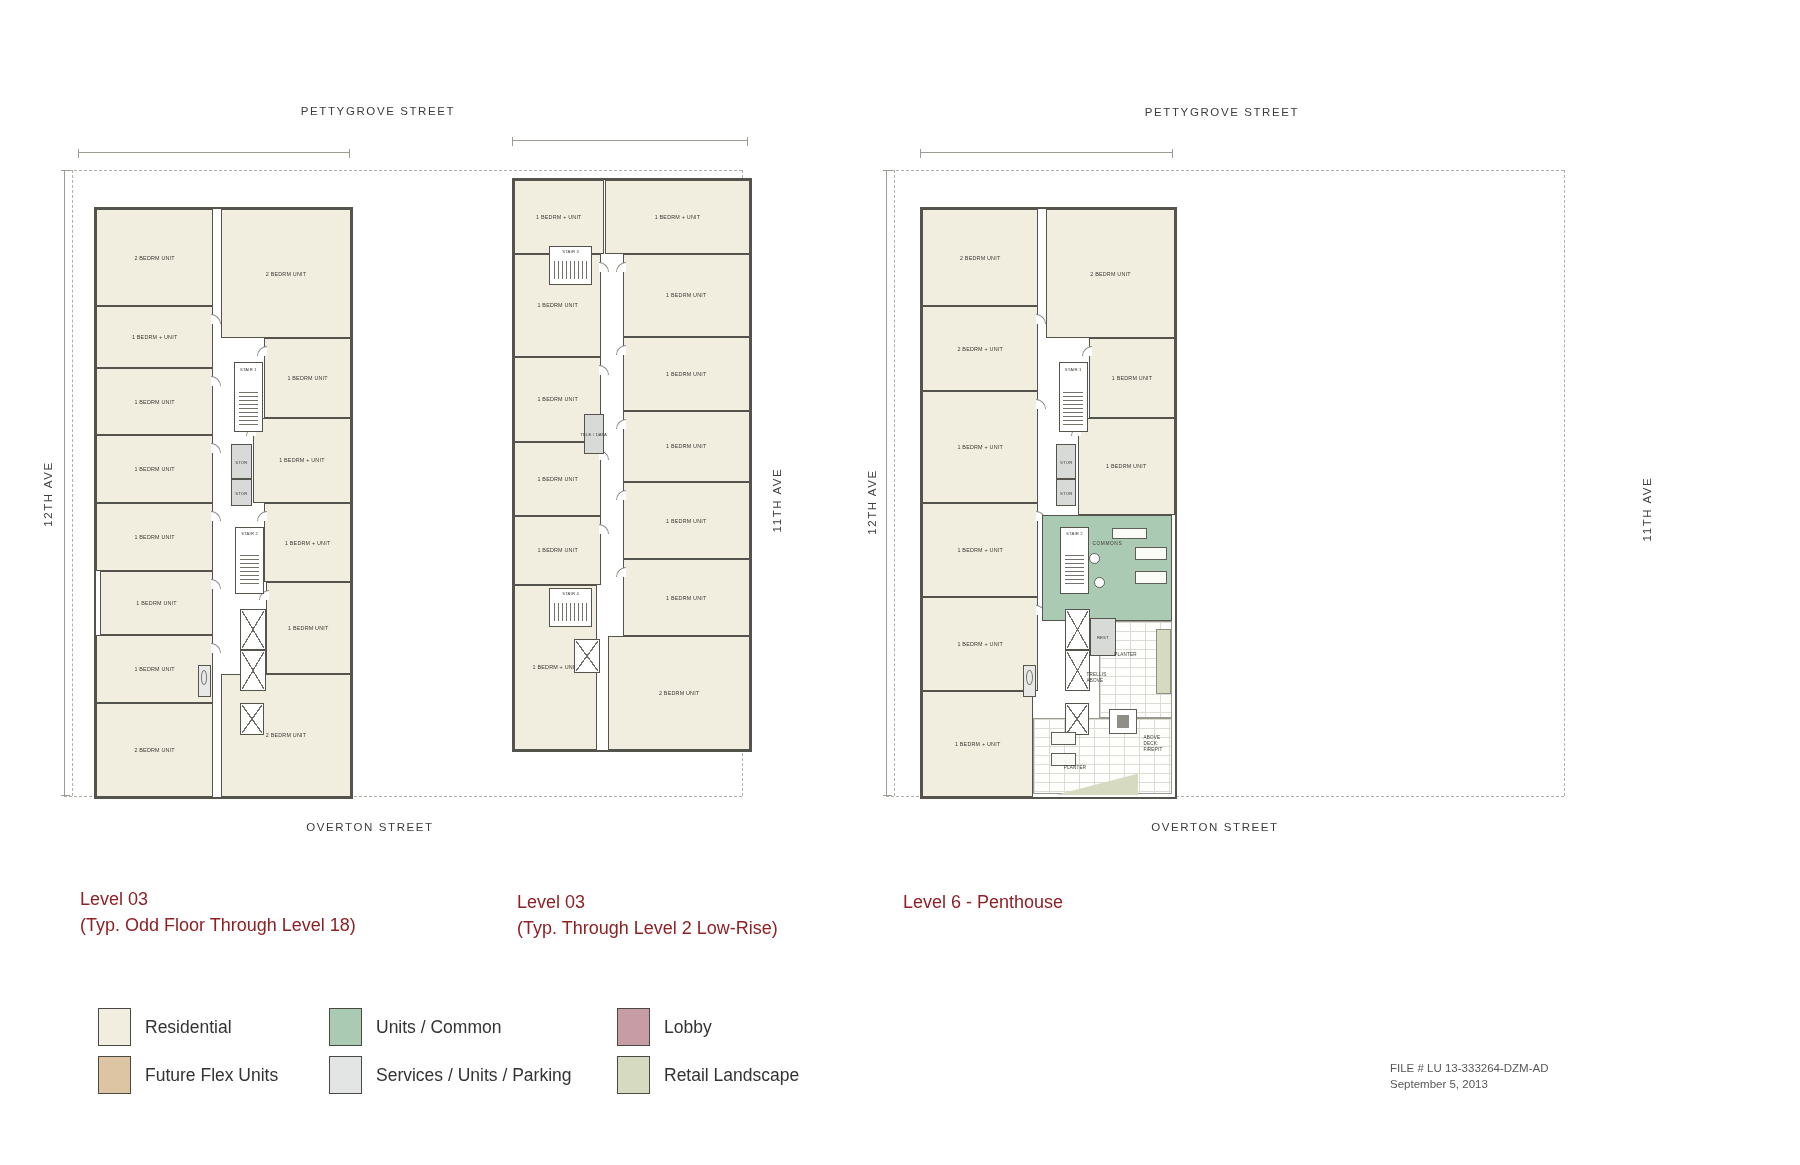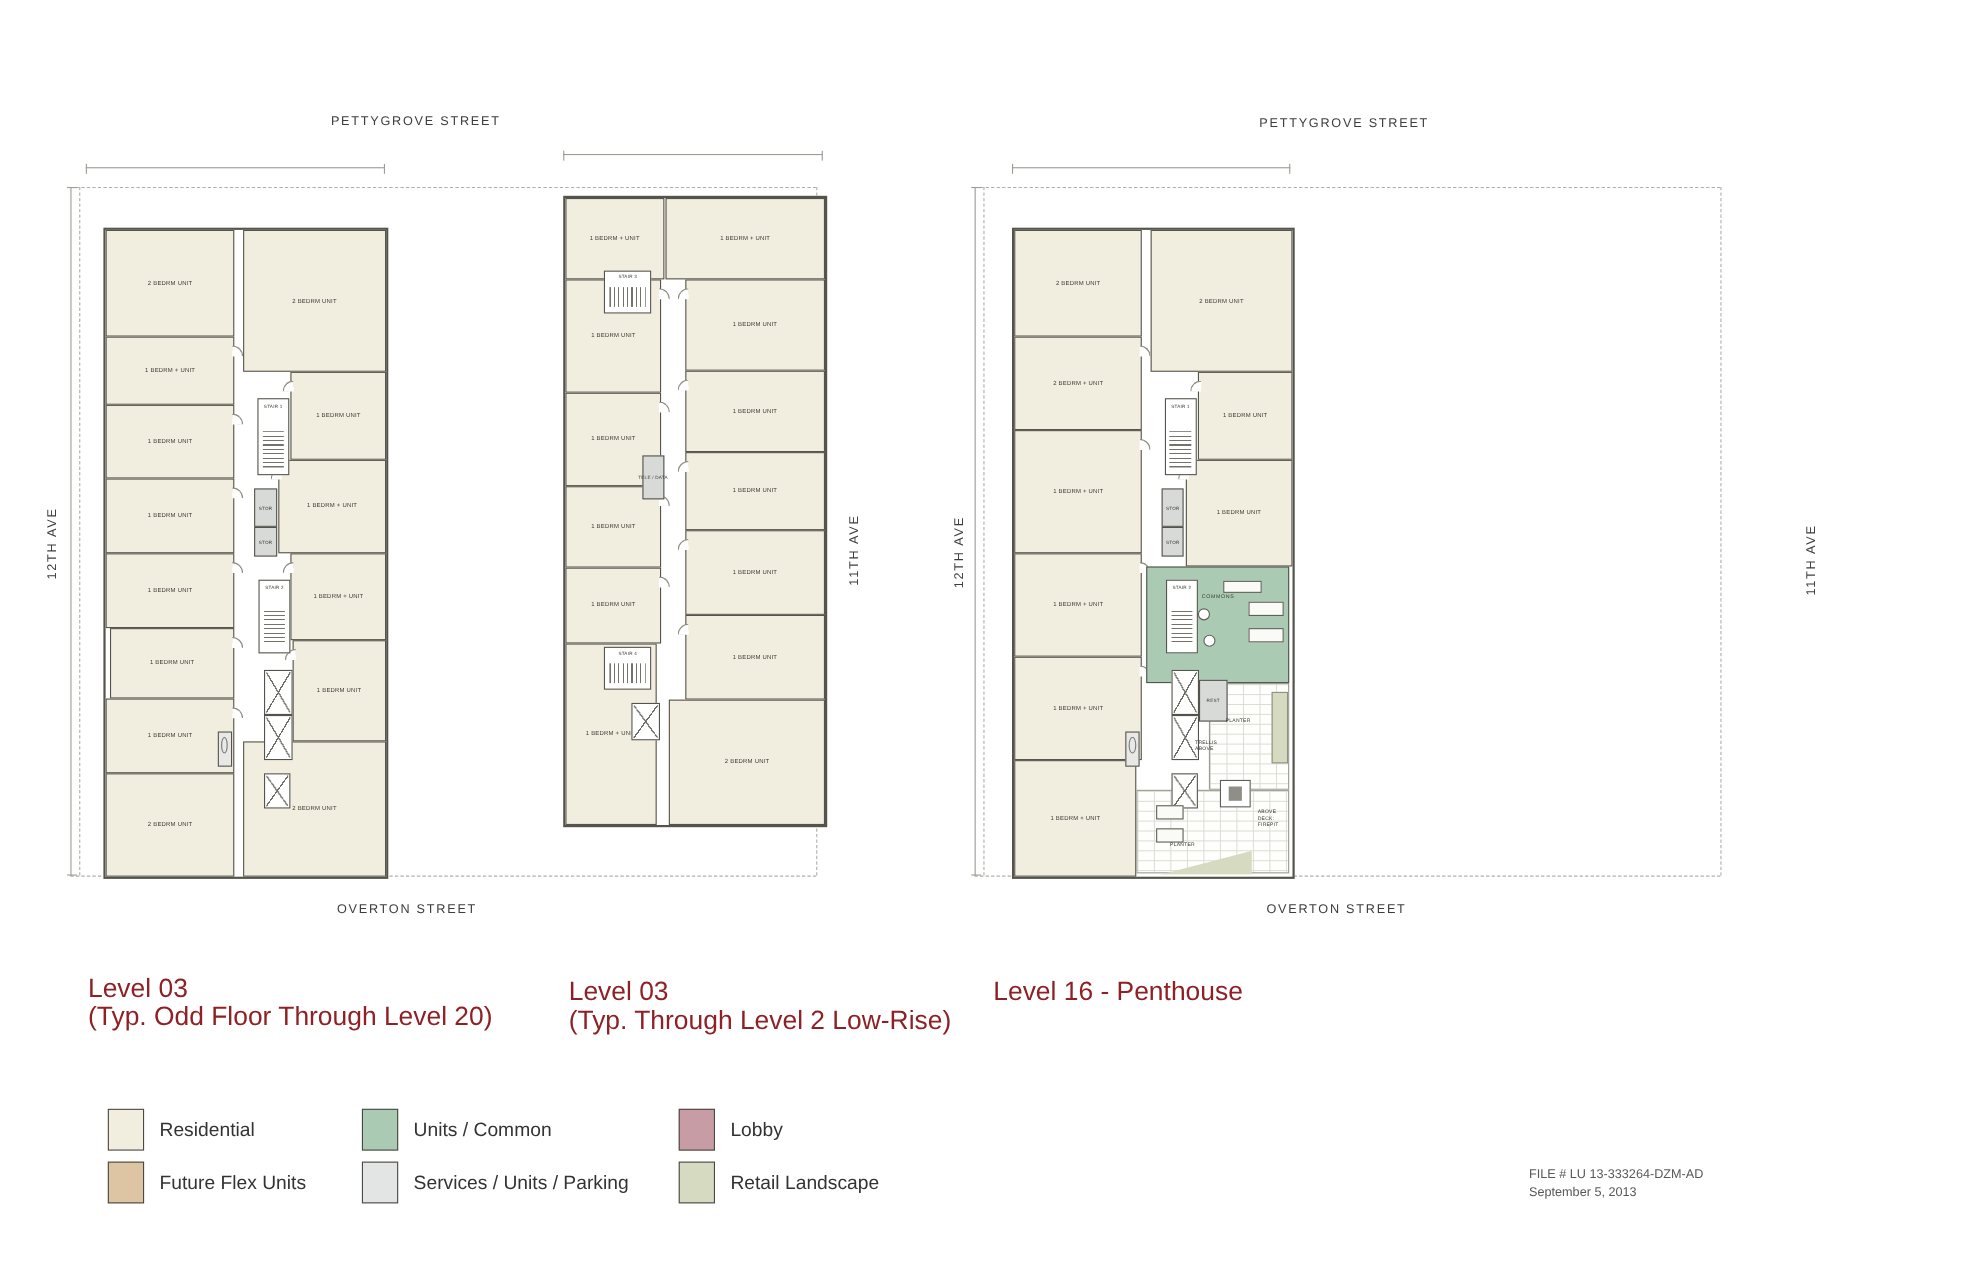--- a/index.html
+++ b/index.html
@@ -50,21 +50,21 @@
   .firepit{border:1.2px solid #5f5f57;background:#fff;z-index:4;}
   .firepit::before{content:'';position:absolute;inset:22% 28%;background:#8f8f87;}
   .dlabel{z-index:5;font-size:4.6px;color:var(--ink);white-space:pre-line;line-height:1.3;letter-spacing:.2px;}
   .lb{position:absolute;left:50%;top:50%;transform:translate(-50%,-50%);font-size:5.4px;color:var(--ink);
       white-space:nowrap;letter-spacing:.2px;text-align:center;}
   .stor .lb,.tele .lb,.rest .lb{font-size:4.2px;}
   .stair .lb{transform:translateX(-50%);top:6%;font-size:4.2px;background:#fff;padding:0 1px;z-index:2;}
   .door{position:absolute;z-index:2;background:#fff;width:9px;height:9px;}
   .door.r{border-radius:0 100% 0 0;border-top:1px solid #8d8d83;border-right:1px solid #8d8d83;}
   .door.l{border-radius:100% 0 0 0;border-top:1px solid #8d8d83;border-left:1px solid #8d8d83;}
-  .title{position:absolute;color:var(--maroon);font-size:24px;line-height:26px;}
+  .title{position:absolute;color:var(--maroon);font-size:18px;line-height:26px;}
   .lg-item{position:absolute;display:flex;align-items:center;gap:14px;}
   .swatch{display:inline-block;width:33px;height:38px;border:1px solid #4a4a44;box-sizing:border-box;}
   .lg-label{font-size:17.5px;color:#333;}
   #footer{position:absolute;left:1390px;top:1060px;font-size:11.5px;color:#58585a;line-height:16px;}
 </style>
 </head>
 <body>
 
 <div id="sheet">
 
@@ -296,28 +296,28 @@
 ABOVE</div>
         <div class="f dlabel" style="left: 87.5%; top: 89.5%;">ABOVE
 DECK:
 FIREPIT</div>
         <div class="f dlabel" style="left: 56%; top: 94.6%;">PLANTER</div>
       </div>
     </div>
 
   <div class="title" style="left:80px;top:886px">
     <div>Level 03</div>
-    <div>(Typ. Odd Floor Through Level 20)</div>
+    <div>(Typ. Odd Floor Through Level 18)</div>
   </div>
   <div class="title" style="left:517px;top:889px">
     <div>Level 03</div>
     <div>(Typ. Through Level 2 Low-Rise)</div>
   </div>
   <div class="title" style="left:903px;top:889px">
-    <div>Level 16 - Penthouse</div>
+    <div>Level 6 - Penthouse</div>
   </div>
 
   <div id="legend">
       <div class="lg-item" style="left: 98px; top: 1008px;">
         <span class="swatch" style="background: rgb(242, 238, 223);"></span>
         <span class="lg-label">Residential</span>
       </div>
       <div class="lg-item" style="left: 329px; top: 1008px;">
         <span class="swatch" style="background: rgb(171, 202, 179);"></span>
         <span class="lg-label">Units / Common</span>

